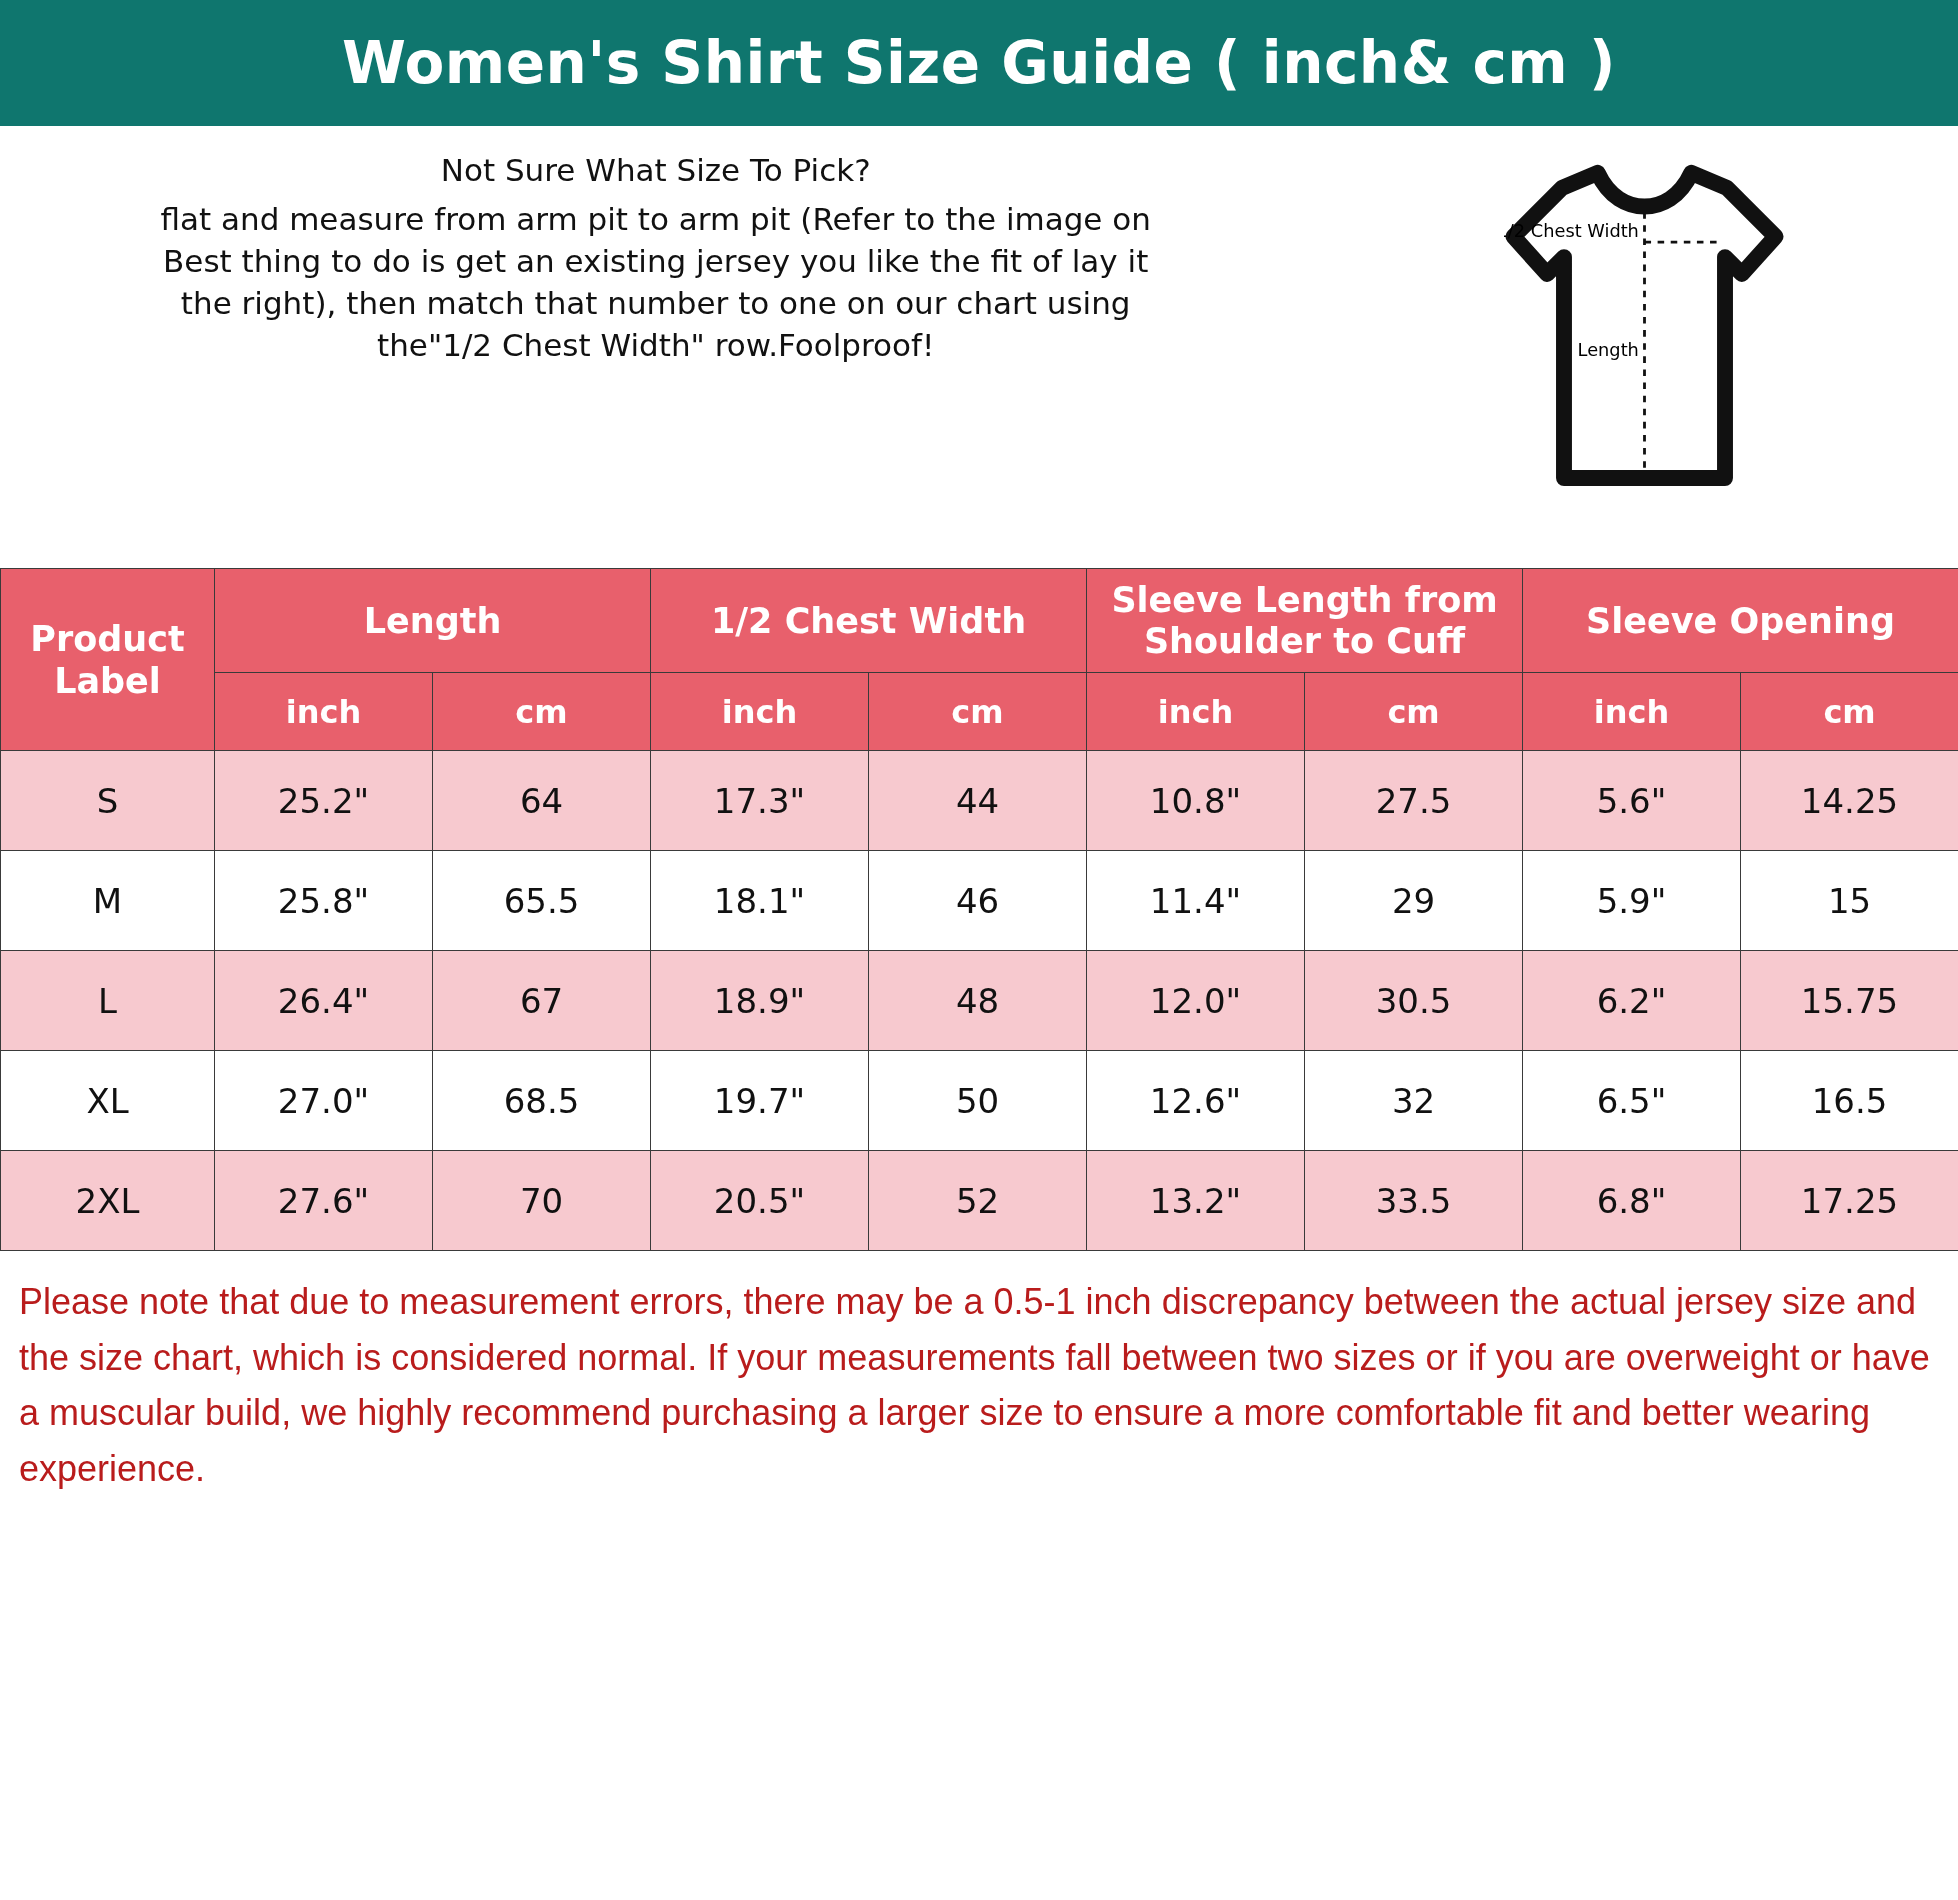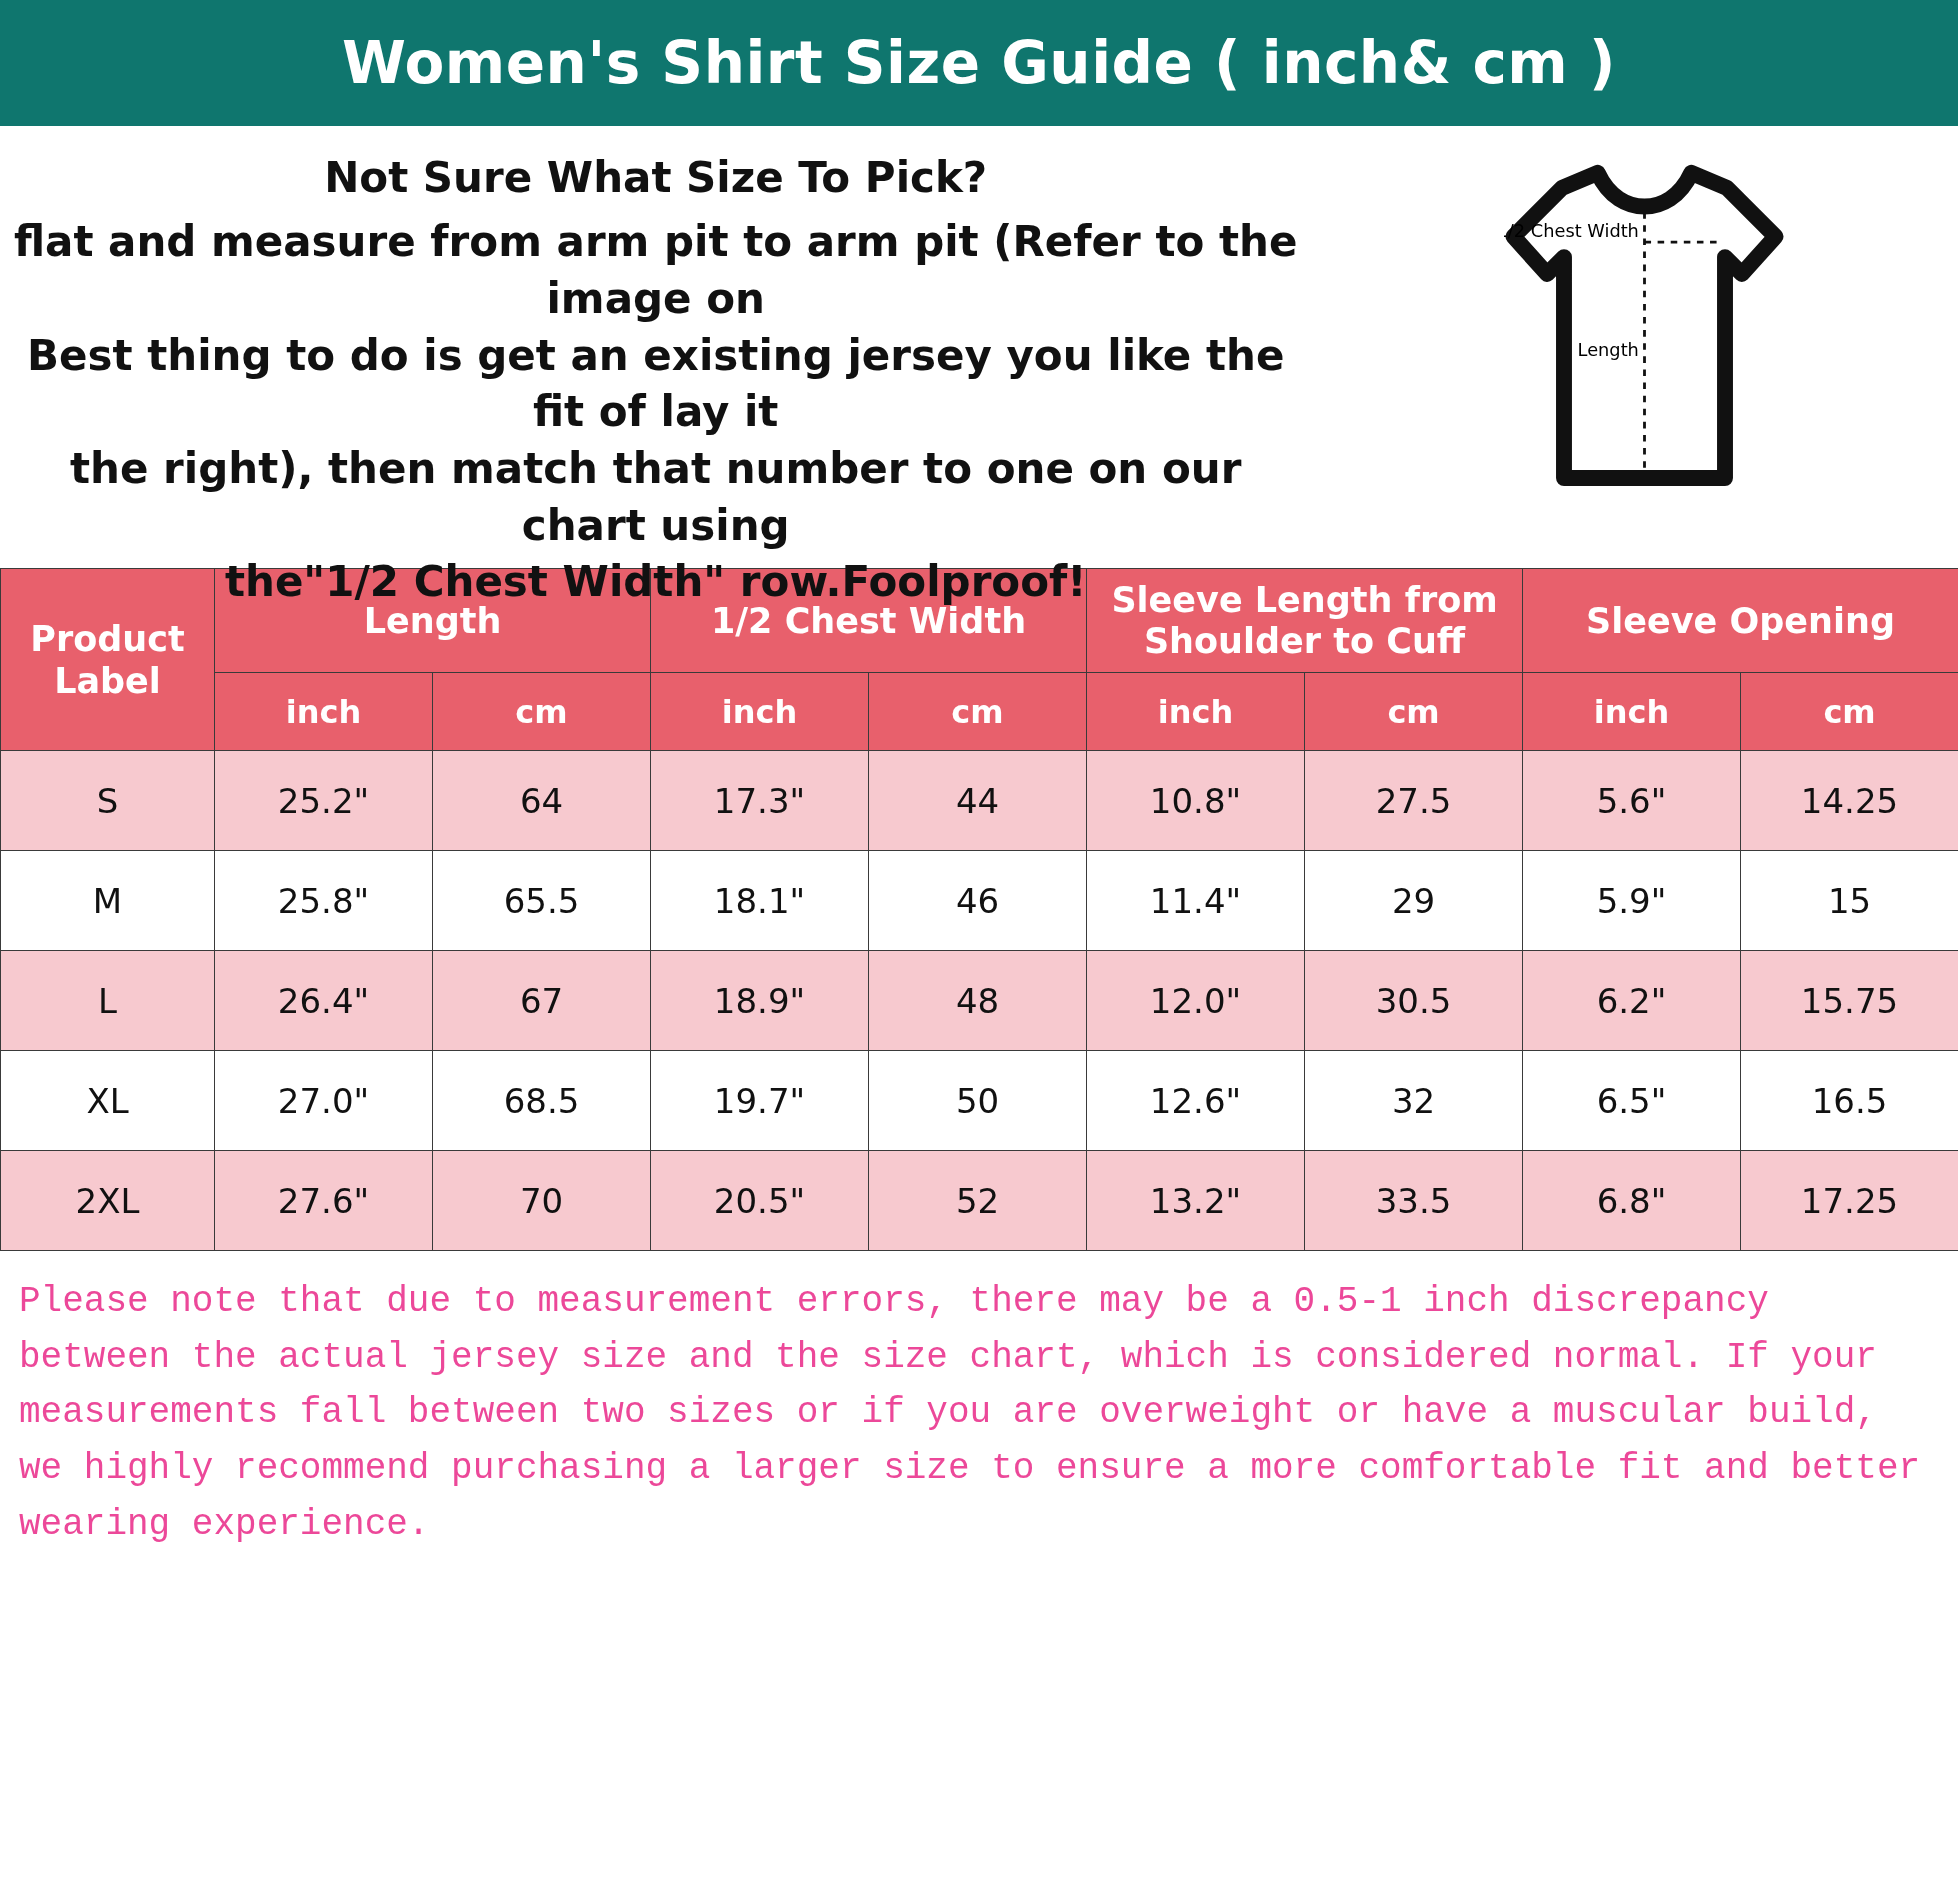--- a/index.html
+++ b/index.html
@@ -45,22 +45,22 @@
     height: 442px;
     box-sizing: border-box;
   }
   .intro-text {
     flex: 0 0 1330px;
     text-align: center;
     padding: 0 28px 0 9.4px;
     box-sizing: border-box;
   }
   .intro-line {
-    font-size: 42px;
-    font-weight: bold;
+    font-size: 31px;
+    font-weight: normal;
     color: #111111;
     line-height: 1.35;
     font-family: "DejaVu Sans", sans-serif;
   }
   .intro-q {
     margin-bottom: 7.5px;
   }
   .shirt-box {
     flex: 1 1 auto;
     display: flex;
@@ -130,22 +130,22 @@
     font-family: "DejaVu Sans", sans-serif;
     pointer-events: none;
     white-space: nowrap;
   }
 
   
   .note {
     padding: 22.5px 19px 9.4px 19px;
     font-size: 36px;
     line-height: 1.55;
-    color: #ec4899;
-    font-family: Liberation Mono, monospace;
+    color: #b91c1c;
+    font-family: Liberation Sans, sans-serif;
   }
 
   
   .shirt-label {
     font-family: "DejaVu Sans", sans-serif;
     font-size: 19px;
     fill: #000000;
   }
 </style>
 </head>

